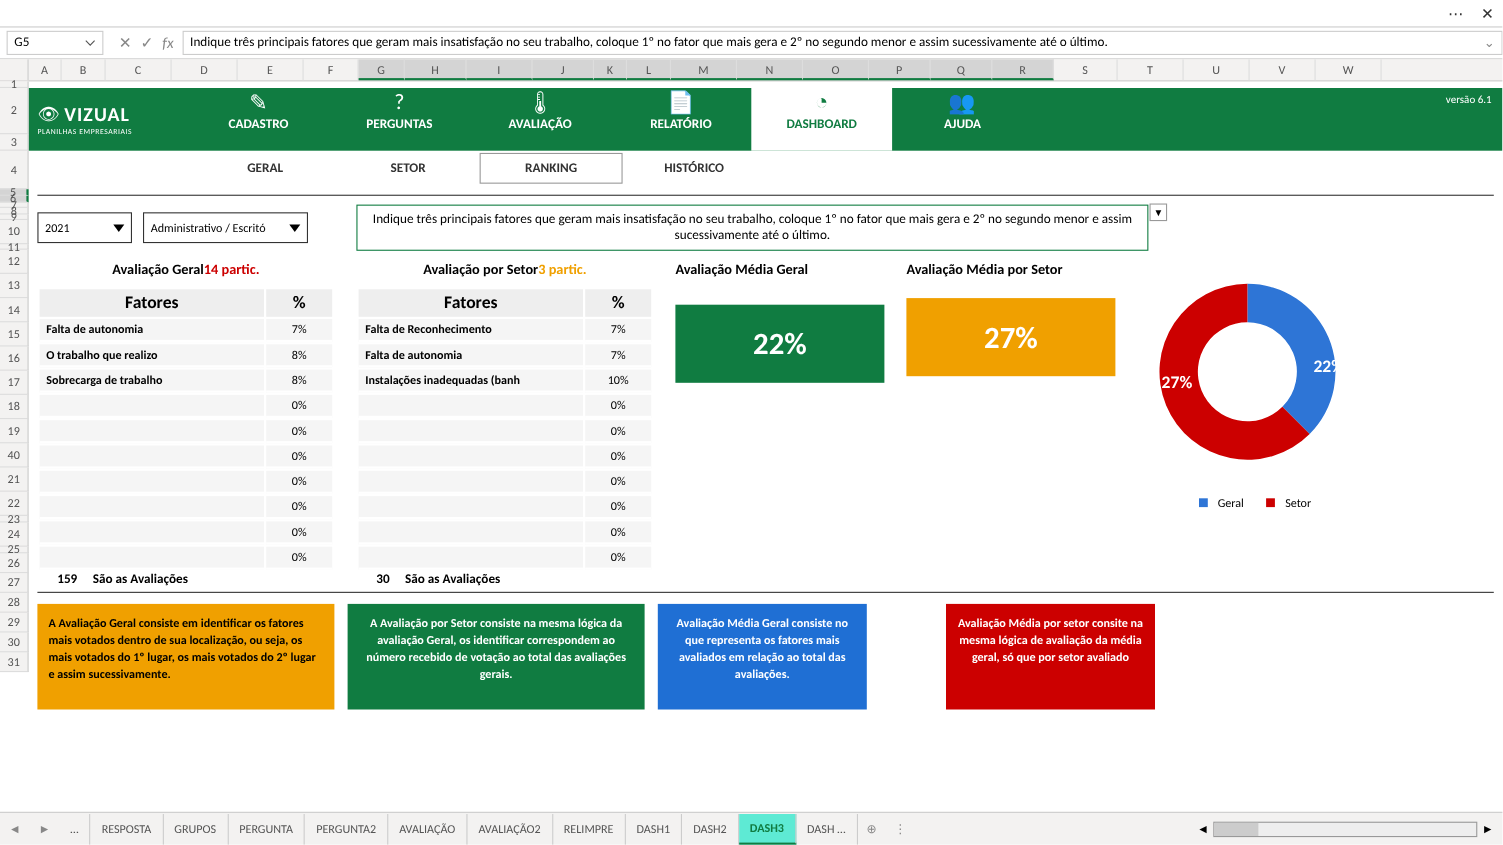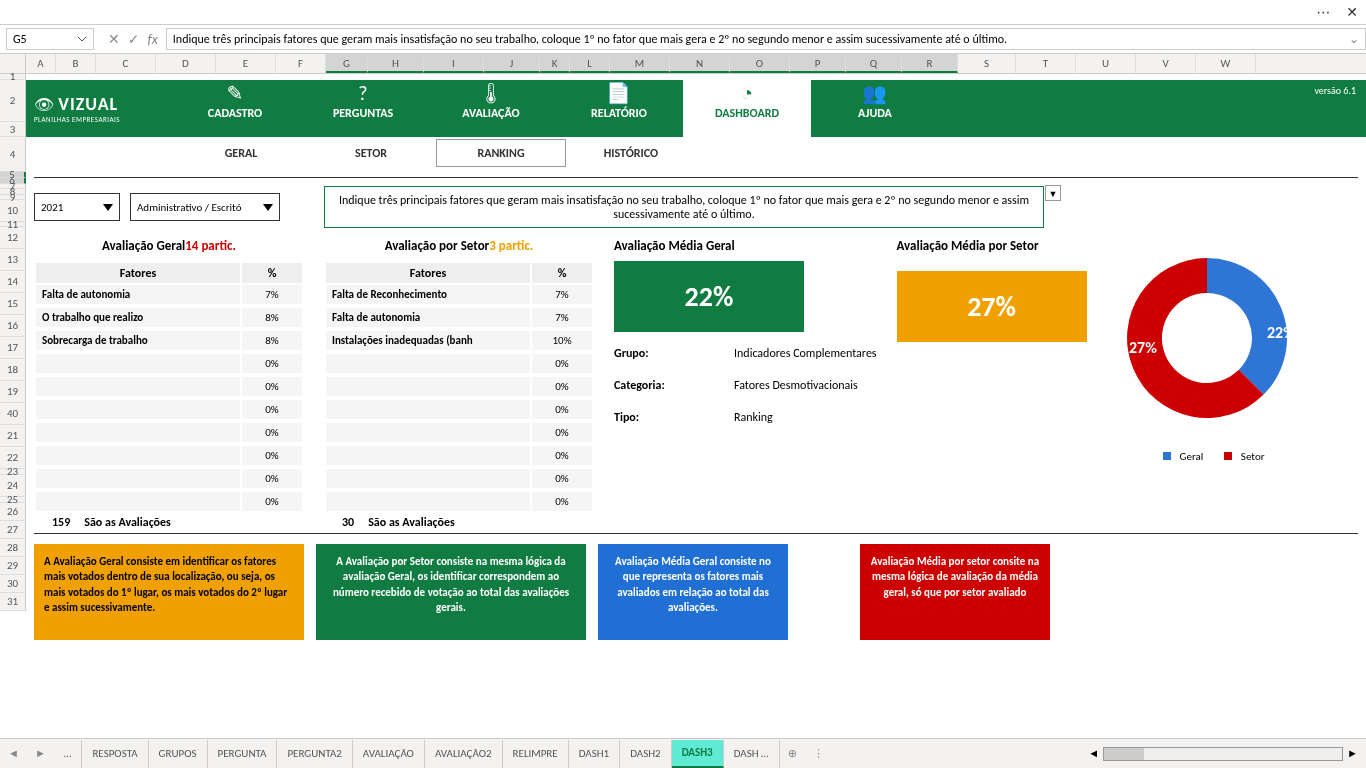--- a/index.html
+++ b/index.html
@@ -40,21 +40,21 @@
 .question-box{border:1px solid #107c41;padding:6px 10px;font-size:12px;text-align:center;width:720px;position:relative}
 .question-box .dd{position:absolute;right:-18px;top:-2px;width:16px;height:16px;border:1px solid #999;display:flex;align-items:center;justify-content:center;background:#fff}
 .section{padding:10px 8px 0 8px;display:flex;gap:20px}
 .col-left{width:270px}
 .col-mid{width:270px}
 .col-right{flex:1;display:flex;gap:20px}
 .hdr{display:flex;justify-content:center;font-size:13px;font-weight:bold;margin-bottom:8px}
 .partic{color:#c00}
 .partic2{color:#f0a000}
 .tbl{width:100%}
-.tbl th{font-size:12px;font-weight:bold;padding:3px;background:#eee}
+.tbl th{font-size:16px;font-weight:bold;padding:3px;background:#eee}
 .tbl td{font-size:11px;padding:3px 6px;background:#f5f5f5;border-bottom:2px solid #fff}
 .tbl td.pct{text-align:center;width:60px}
 .bar-r{background:linear-gradient(90deg,#ff8888 50%,#f5f5f5 50%)}
 .bar-y{background:linear-gradient(90deg,#ffcc44 50%,#f5f5f5 50%)}
 .bar-y2{background:linear-gradient(90deg,#ffcc44 70%,#f5f5f5 70%)}
 .big-card{color:#fff;font-size:28px;font-weight:bold;text-align:center;padding:18px 0;width:190px}
 .green{background:#107c41}
 .yellow{background:#f0a000}
 .meta{font-size:12px;margin-top:14px}
 .meta .row{display:flex;margin-bottom:18px}
@@ -343,36 +343,22 @@
               </tr>
               <tr>
                 <td style="font-weight:bold"></td>
                 <td class="pct ">0%</td>
               </tr>
             </tbody>
         </table>
       </div>
       <div class="col-right">
         <div>
-          <div style="font-size:13px;font-weight:bold;margin-bottom:8px">Avaliação Média Geral</div>
+          <div style="font-size:13px;font-weight:bold;margin-bottom:24px">Avaliação Média Geral</div>
           <div class="big-card green">22%</div>
-          <div class="meta">
-            <div class="row">
-                <span class="k">Grupo:</span>
-                <span>Indicadores Complementares</span>
-              </div>
-            <div class="row">
-                <span class="k">Categoria:</span>
-                <span>Fatores Desmotivacionais</span>
-              </div>
-            <div class="row">
-                <span class="k">Tipo:</span>
-                <span>Ranking</span>
-              </div>
-          </div>
         </div>
         <div>
           <div style="font-size:13px;font-weight:bold;margin-bottom:18px">Avaliação Média por Setor</div>
           <div class="big-card yellow">27%</div>
         </div>
         <div class="donut">
           <svg width="200" height="200" viewBox="0 0 200 200">
             <g transform="translate(100,100)">
               <path d="M 0 -80 A 80 80 0 0 1 56.6 56.6 L 31.8 31.8 A 45 45 0 0 0 0 -45 Z" fill="#2e75d6"></path>
               <path d="M 56.6 56.6 A 80 80 0 1 1 0 -80 L 0 -45 A 45 45 0 1 0 31.8 31.8 Z" fill="#cc0000"></path>

